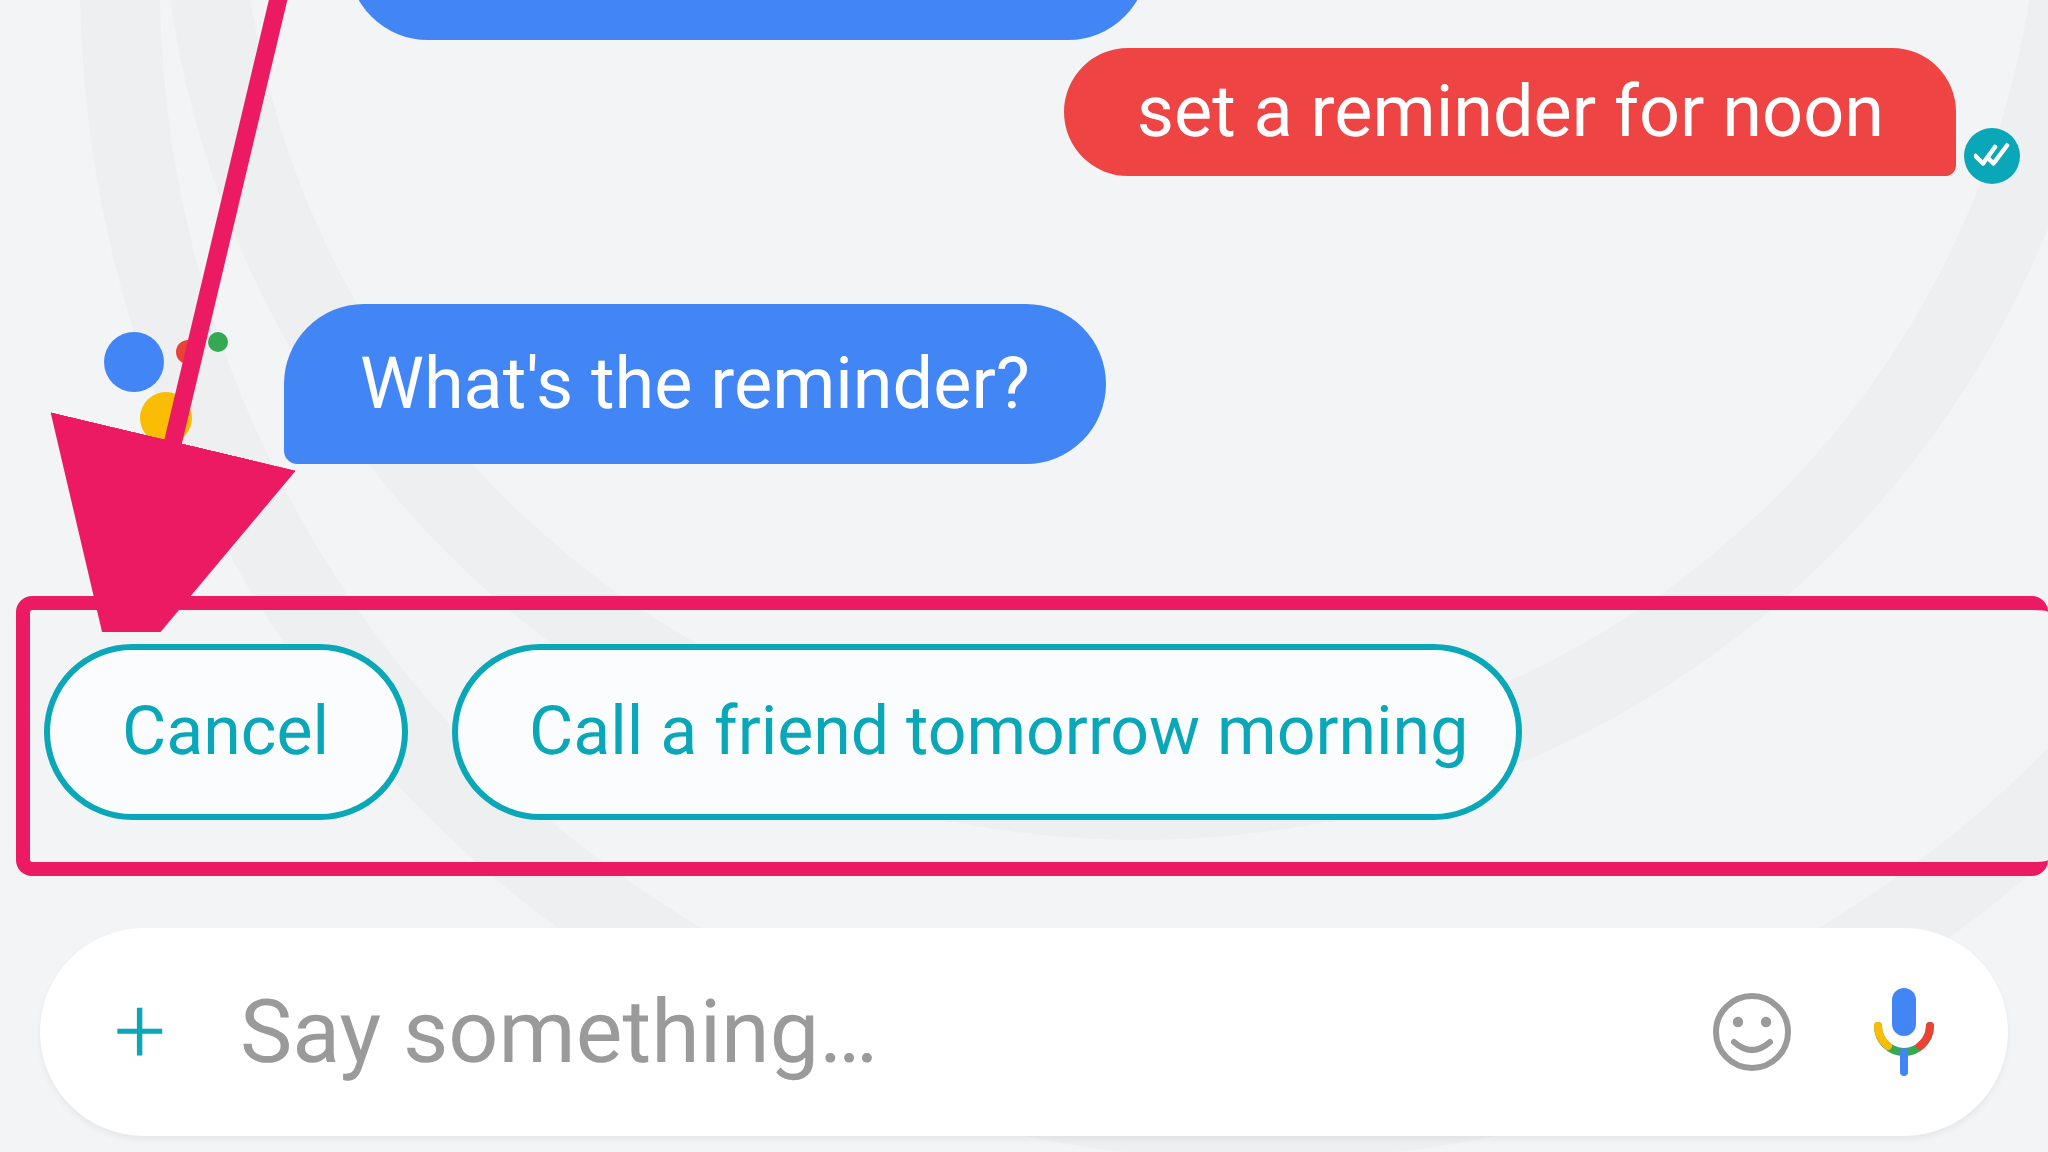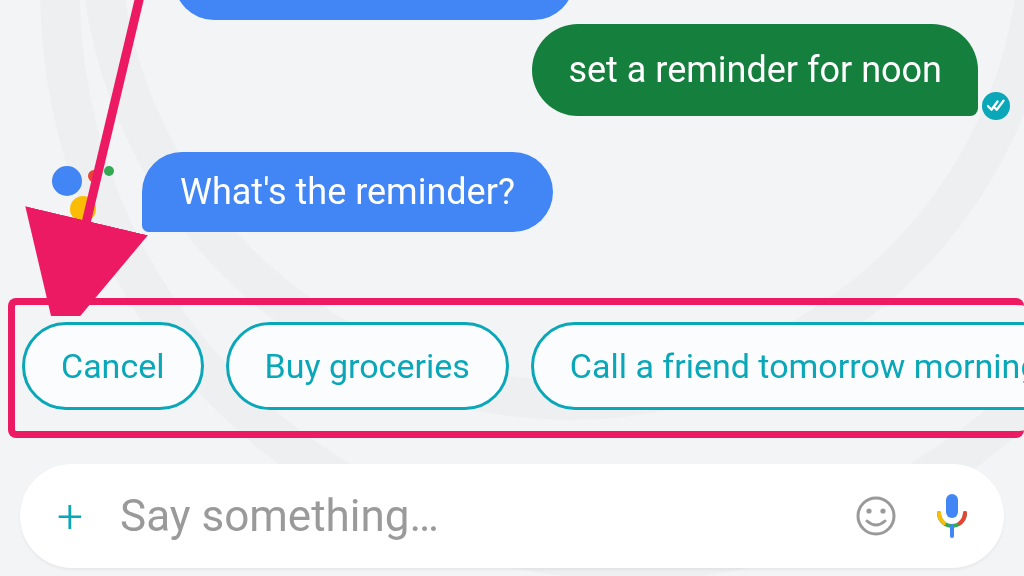--- a/index.html
+++ b/index.html
@@ -34,25 +34,25 @@
   
   .row-out {
     position: absolute;
     top: 24px;
     right: 14px;
     display: flex;
     align-items: flex-end;
     gap: 4px;
   }
   .bubble-out {
-    background: #15803d;
+    background: #ef4444;
     color: #fff;
     font-size: 36px;
     line-height: 1;
-    padding: 28px 36px;
+    padding: 14px 36px;
     border-radius: 48px;
     border-bottom-right-radius: 8px;
     max-width: 640px;
     white-space: nowrap;
   }
   .read-receipt {
     width: 28px;
     height: 28px;
     border-radius: 50%;
     background: #0aa7b8;
@@ -232,21 +232,20 @@
       </marker>
     </defs>
     <line x1="120" y1="0" x2="52" y2="286" stroke="#ec1a63" stroke-width="9" marker-end="url(#ah)"></line>
   </svg>
 </div>
 
 <div class="highlight-box"></div>
 
 <div class="chips">
   <div class="chip">Cancel</div>
-  <div class="chip">Buy groceries</div>
   <div class="chip cut">Call a friend tomorrow morning</div>
 </div>
 
 <div class="input-bar">
   <div class="plus">+</div>
   <div class="input-text">Say something…</div>
   <div class="icon-btn">
     <svg width="44" height="44" viewBox="0 0 44 44">
       <circle cx="22" cy="22" r="18" fill="none" stroke="#9a9a9a" stroke-width="3"></circle>
       <circle cx="15" cy="17" r="2.6" fill="#9a9a9a"></circle>

